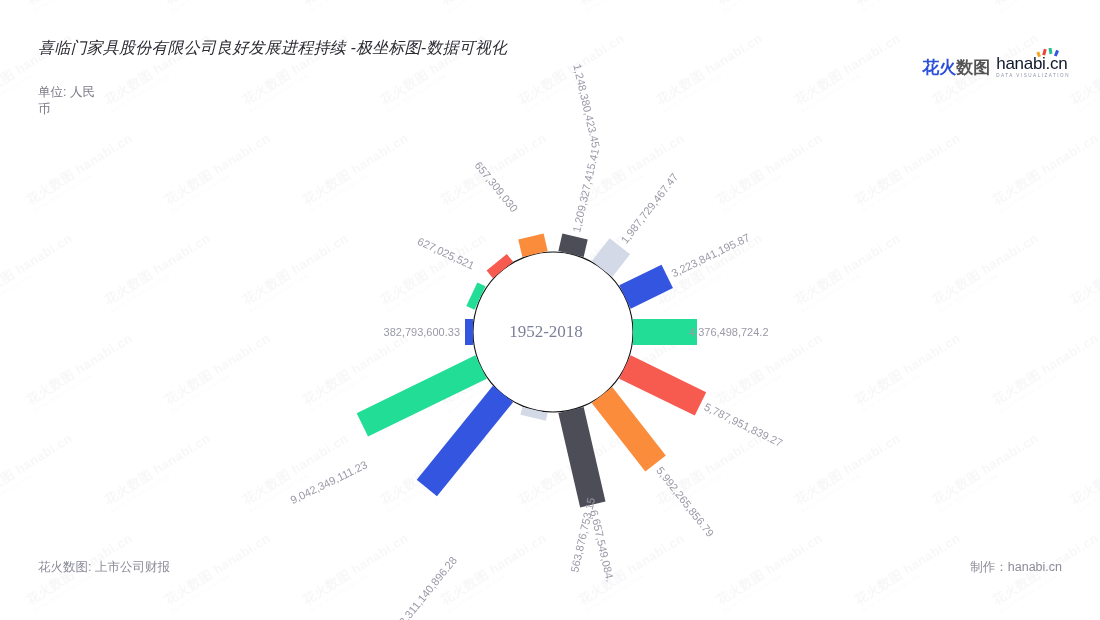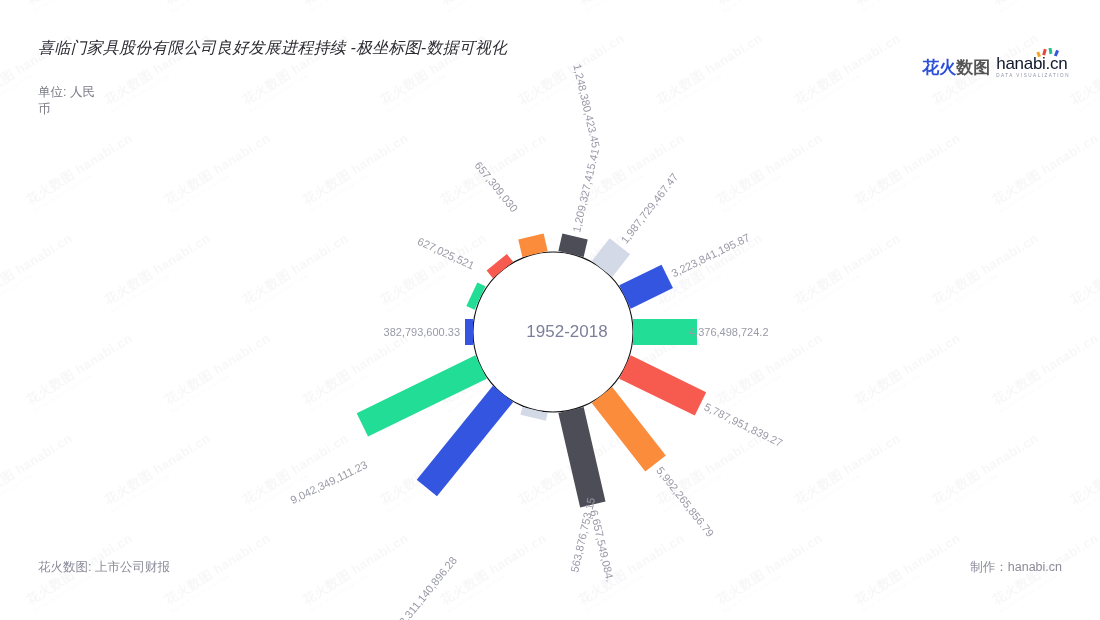--- a/index.html
+++ b/index.html
@@ -181,17 +181,17 @@
       <div class="bar-label" style="left: 671.696px; top: 274.108px; transform: translateY(-50%) rotate(334deg);">3,223,841,195.87</div>
       <div class="bar-label" style="left: 689px; top: 332px; transform: translateY(-50%) rotate(0deg);">4,376,498,724.2</div>
       <div class="bar-label" style="left: 705.339px; top: 406.301px; transform: translateY(-50%) rotate(26deg);">5,787,951,839.27</div>
       <div class="bar-label" style="left: 659.186px; top: 467.912px; transform: translateY(-50%) rotate(52deg);">5,992,265,856.79</div>
       <div class="bar-label" style="left: 593.983px; top: 509.517px; transform: translateY(-50%) rotate(77deg);">6,657,549,084.</div>
       <div class="bar-label" style="left: 532.027px; top: 422.842px; transform: translateY(-50%) rotate(283deg) translateX(-100%); transform-origin: 100% 50%;">563,876,753.15</div>
       <div class="bar-label" style="left: 423.155px; top: 492.345px; transform: translateY(-50%) rotate(309deg) translateX(-100%); transform-origin: 100% 50%;">8,311,140,896.28</div>
       <div class="bar-label" style="left: 357.962px; top: 427.127px; transform: translateY(-50%) rotate(334deg) translateX(-100%); transform-origin: 100% 50%;">9,042,349,111.23</div>
     </div>
 
-  <div id="center-label" style="left: 567px; top: 332px;">1952-2018</div>
+  <div id="center-label" style="left: 546px; top: 332px; font-family: Liberation Serif, serif;">1952-2018</div>
 
   <div class="footer-text" id="source-note">花火数图: 上市公司财报</div>
   <div class="footer-text" id="credit-note">制作：hanabi.cn</div>
 </div>
 
 </body></html>

